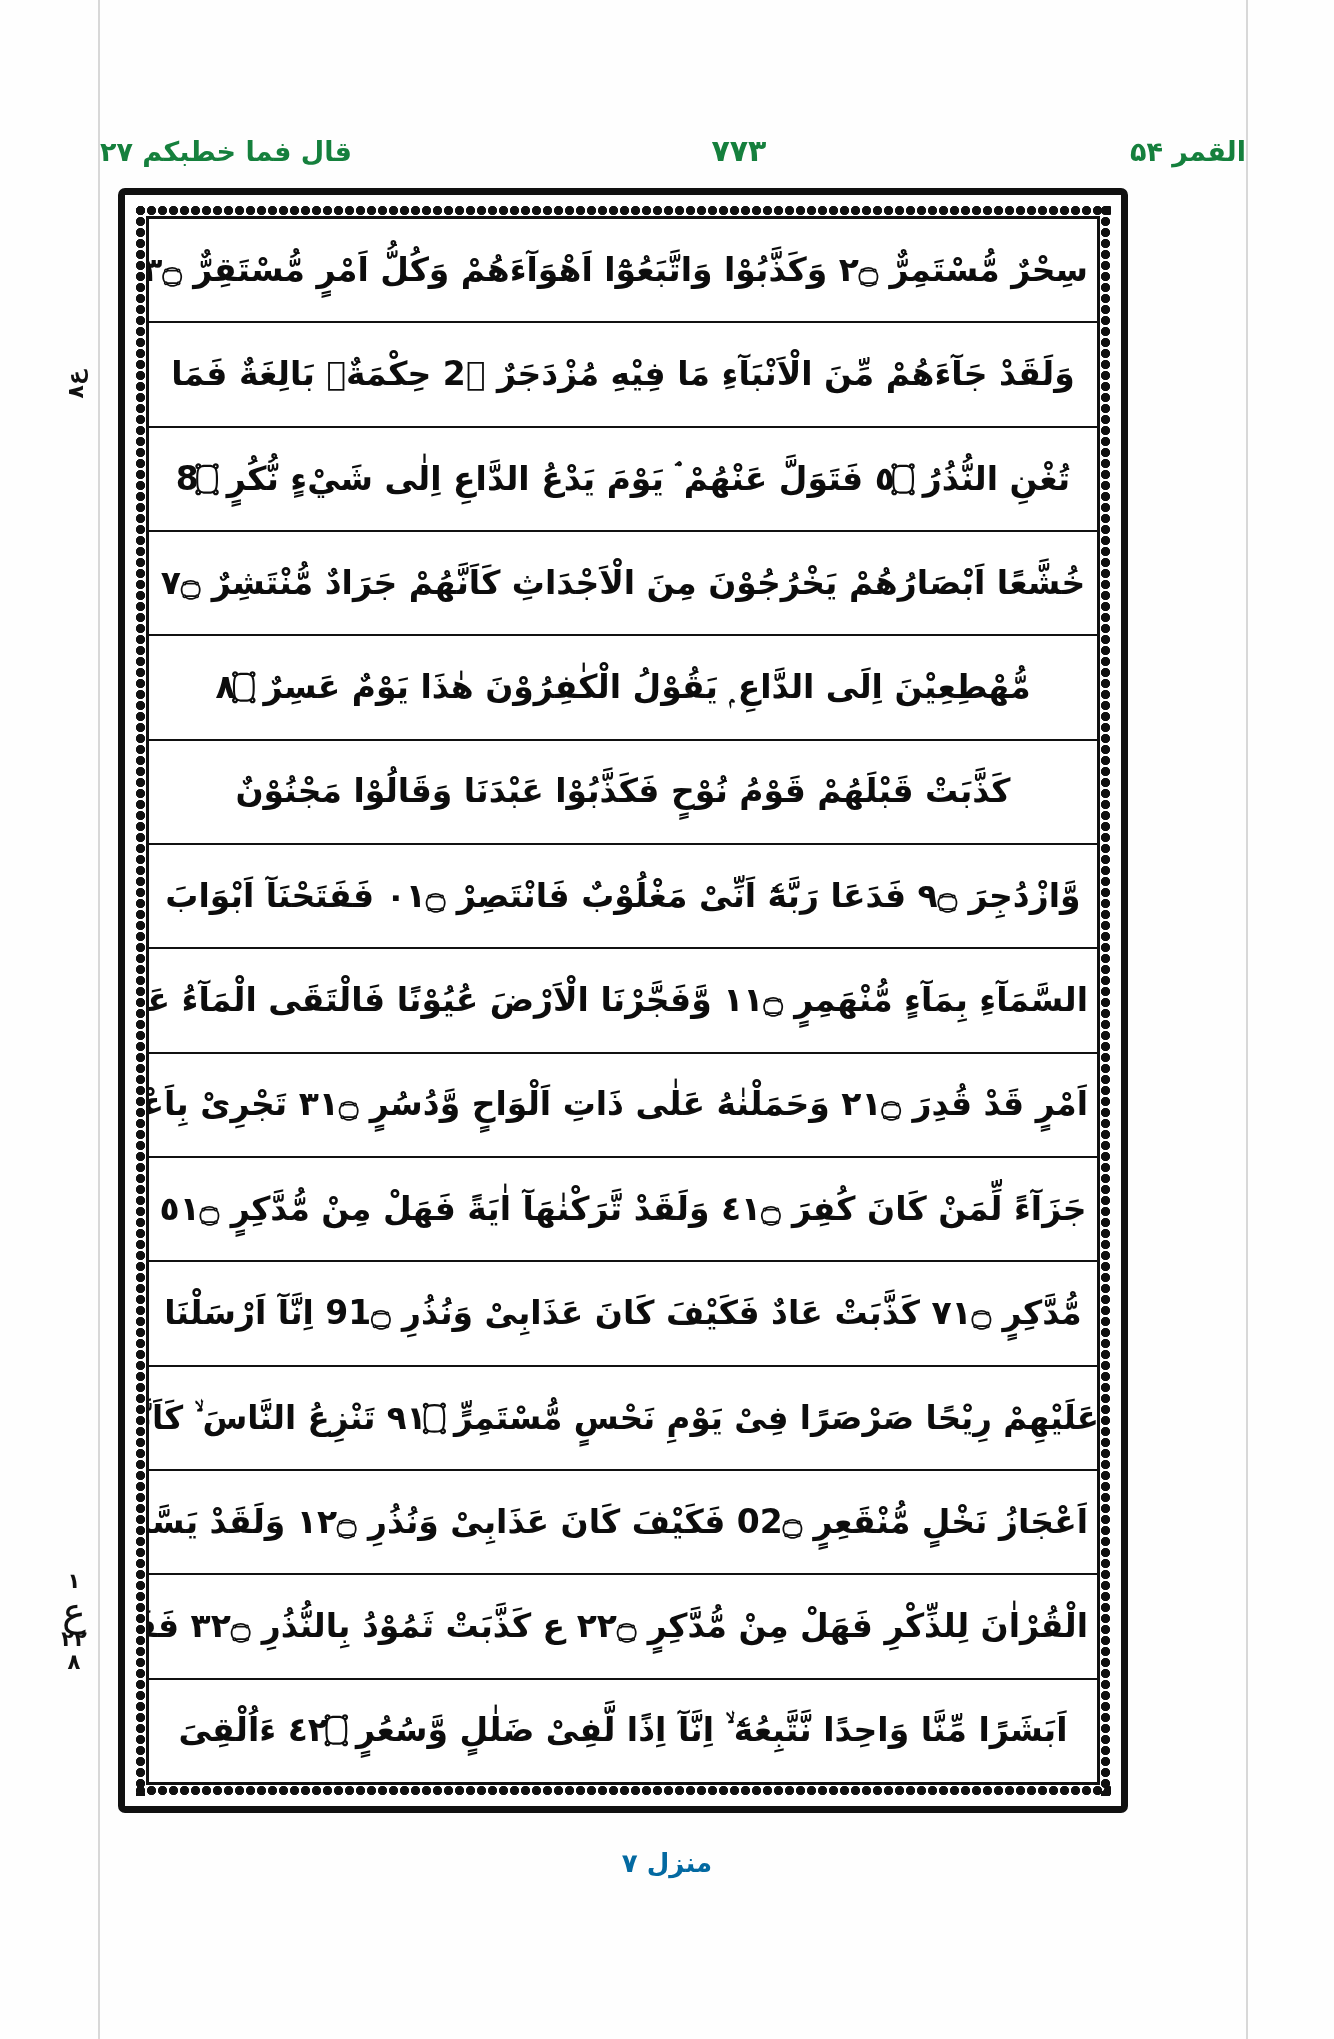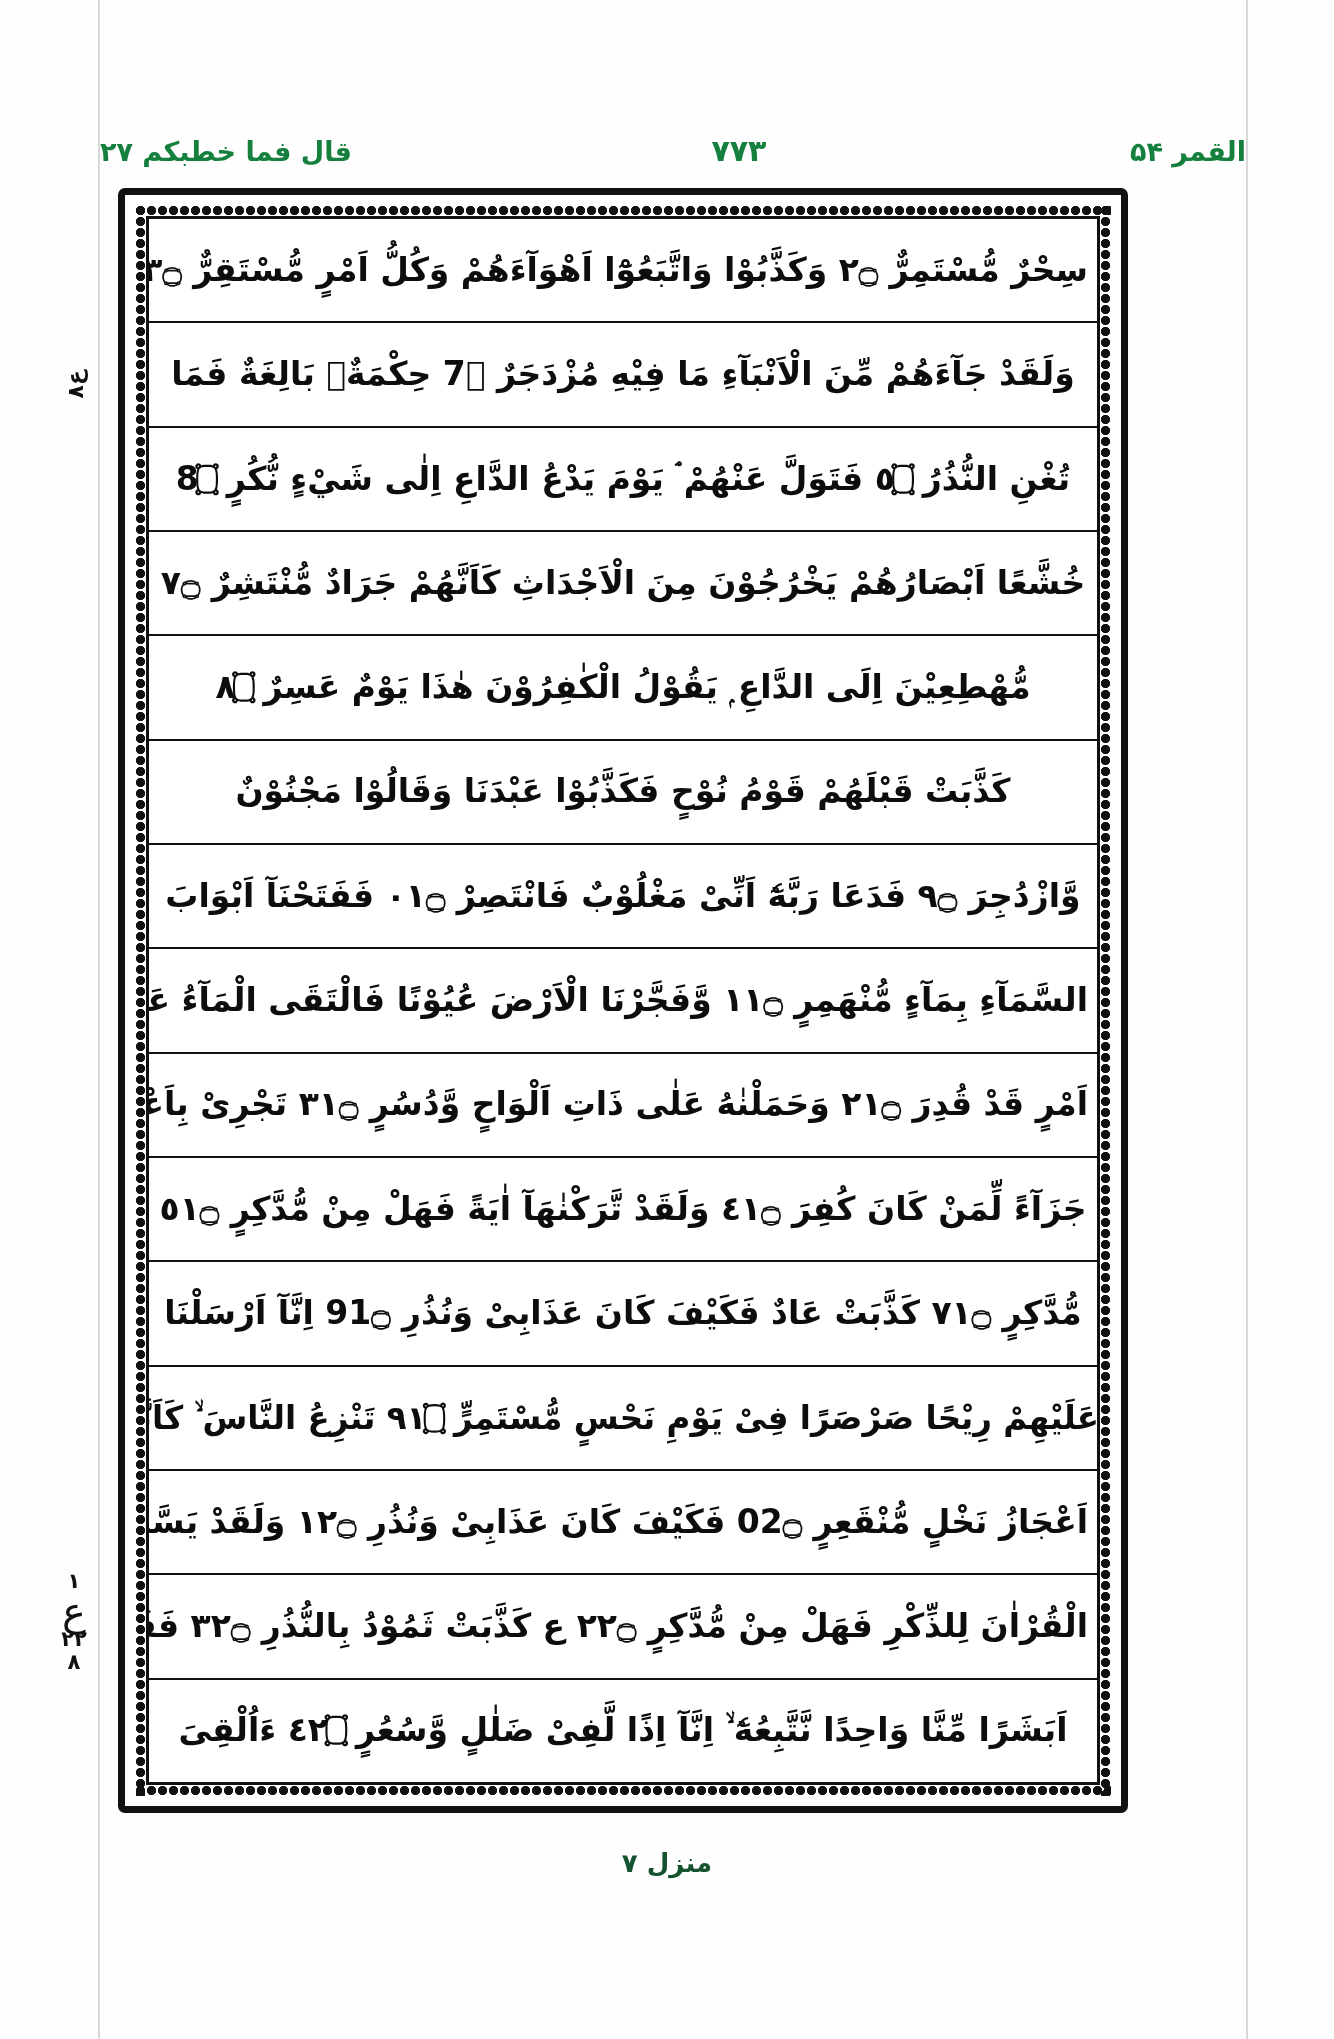--- a/index.html
+++ b/index.html
@@ -172,21 +172,21 @@
     left: 0;
     top: 1848px;
     width: 1334px;
     text-align: center;
     direction: rtl;
   }
   .footer-text {
     font-family: "DejaVu Sans", "Liberation Sans", sans-serif;
     font-size: 26px;
     font-weight: 600;
-    color: #14532d;
+    color: #0369a1;
     letter-spacing: 1px;
   }
 </style>
 </head>
 <body>
 
 <div class="page-sheet">
 
   <div class="gutter-rule left"></div>
   <div class="gutter-rule right"></div>
@@ -209,21 +209,21 @@
   <div class="frame-outer">
     <div class="frame-gap"></div>
     <div class="frame-scallop"></div>
     <div class="frame-inner">
       <div class="lines-area" id="lines-area">
 
       <div class="qline">
             <div class="qline-text" style="font-size: 33px;">سِحْرٌ مُّسْتَمِرٌّ ۝٢ وَكَذَّبُوْا وَاتَّبَعُوْٓا اَهْوَآءَهُمْ وَكُلُّ اَمْرٍ مُّسْتَقِرٌّ ۝٣</div>
           </div>
           <div class="qline">
-            <div class="qline-text" style="font-size: 33px;">وَلَقَدْ جَآءَهُمْ مِّنَ الْاَنْبَآءِ مَا فِيْهِ مُزْدَجَرٌ ۝7 حِكْمَةٌۢ بَالِغَةٌ فَمَا</div>
+            <div class="qline-text" style="font-size: 33px;">وَلَقَدْ جَآءَهُمْ مِّنَ الْاَنْبَآءِ مَا فِيْهِ مُزْدَجَرٌ ۝2 حِكْمَةٌۢ بَالِغَةٌ فَمَا</div>
           </div>
           <div class="qline">
             <div class="qline-text" style="font-size: 33px;">تُغْنِ النُّذُرُ ۝٥ فَتَوَلَّ عَنْهُمْ ۘ يَوْمَ يَدْعُ الدَّاعِ اِلٰى شَيْءٍ نُّكُرٍ ۝8</div>
           </div>
           <div class="qline">
             <div class="qline-text" style="font-size: 33px;">خُشَّعًا اَبْصَارُهُمْ يَخْرُجُوْنَ مِنَ الْاَجْدَاثِ كَاَنَّهُمْ جَرَادٌ مُّنْتَشِرٌ ۝٧</div>
           </div>
           <div class="qline">
             <div class="qline-text" style="font-size: 33px;">مُّهْطِعِيْنَ اِلَى الدَّاعِ ۭ يَقُوْلُ الْكٰفِرُوْنَ هٰذَا يَوْمٌ عَسِرٌ ۝٨</div>
           </div>

